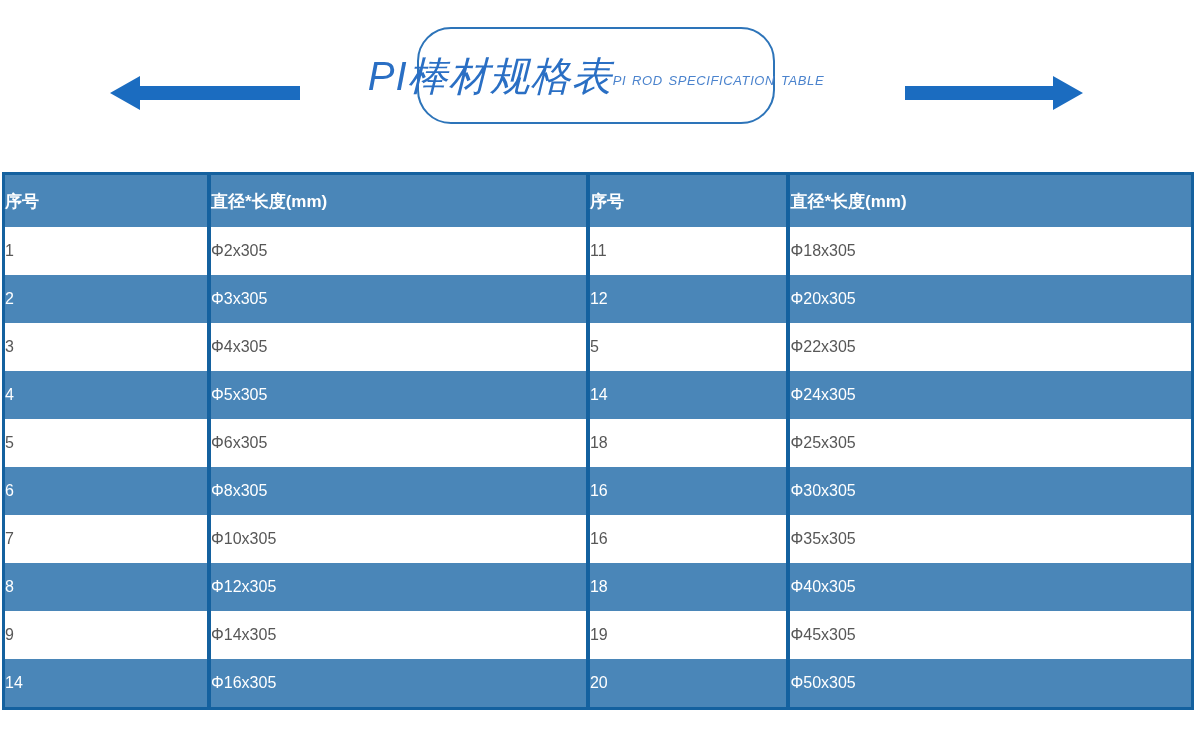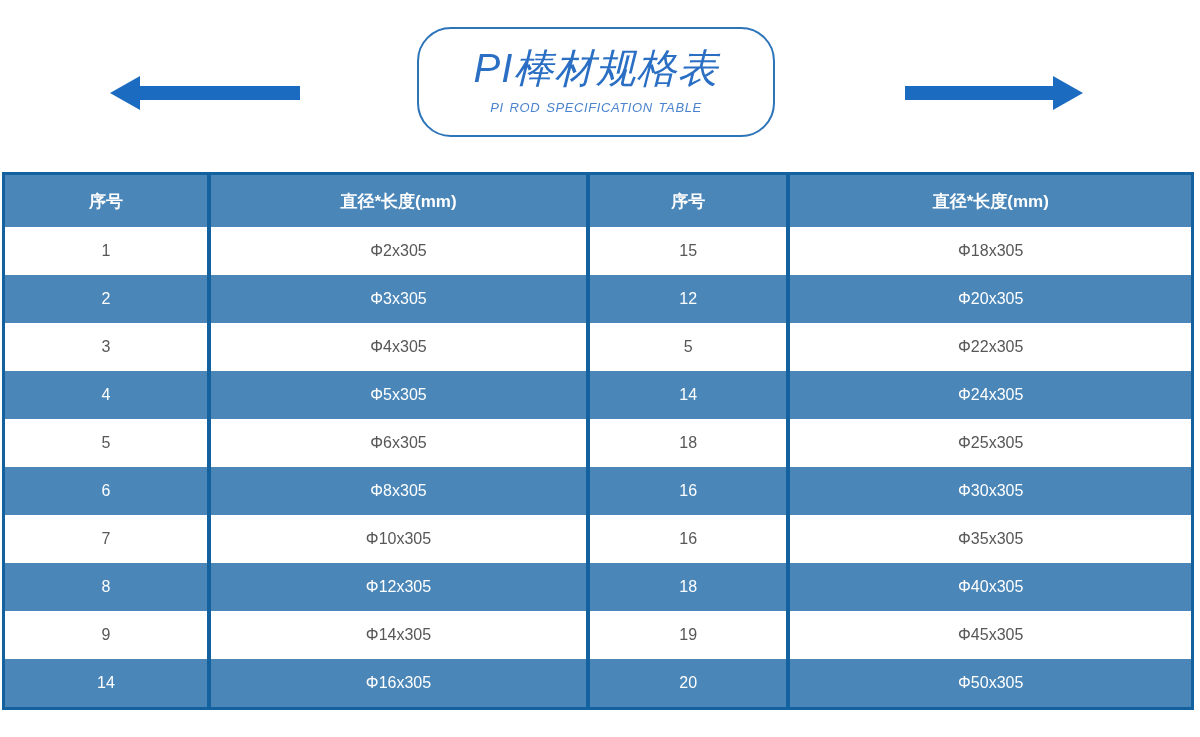--- a/index.html
+++ b/index.html
@@ -32,27 +32,27 @@
   .arrow svg { display: block; }
 
   #arrow-left  { left: 110px; }
   #arrow-right { left: 905px; }
 
   #title-box {
     position: absolute;
     left: 417px;
     top: 27px;
     width: 358px;
-    height: 110px;
+    height: 97px;
     box-sizing: border-box;
     border: 2px solid #2d74b9;
     border-radius: 34px;
     background: #ffffff;
     display: flex;
-    flex-direction: column;
+    flex-direction: row;
     align-items: center;
     justify-content: center;
     z-index: 3;
   }
 
   #title-cn {
     font-size: 40px;
     font-style: italic;
     font-weight: 400;
     color: #2a6fc4;
@@ -84,21 +84,21 @@
     border: 3px solid #14619f;
   }
   #spec-table col.c-no   { width: 205px; }
   #spec-table col.c-spec { width: 378px; }
   #spec-table col.c-no2  { width: 200px; }
   #spec-table col.c-spec2{ width: 403px; }
 
   #spec-table th,
   #spec-table td {
     height: 48px;
-    text-align: center;
+    text-align: left;
     vertical-align: middle;
     padding: 0;
     border-left: 4px solid #14619f;
     border-right: 0;
     font-weight: 400;
   }
   #spec-table th:first-child,
   #spec-table td:first-child { border-left: 0; }
 
   #spec-table thead th {
@@ -156,21 +156,21 @@
       <th>序号</th>
       <th>直径*长度(mm)</th>
       <th>序号</th>
       <th>直径*长度(mm)</th>
     </tr>
   </thead>
   <tbody id="spec-body">
       <tr class="row-light">
         <td>1</td>
         <td>Φ2x305</td>
-        <td>15</td>
+        <td>11</td>
         <td>Φ18x305</td>
       </tr>
       <tr class="row-blue">
         <td>2</td>
         <td>Φ3x305</td>
         <td>12</td>
         <td>Φ20x305</td>
       </tr>
       <tr class="row-light">
         <td>3</td>

